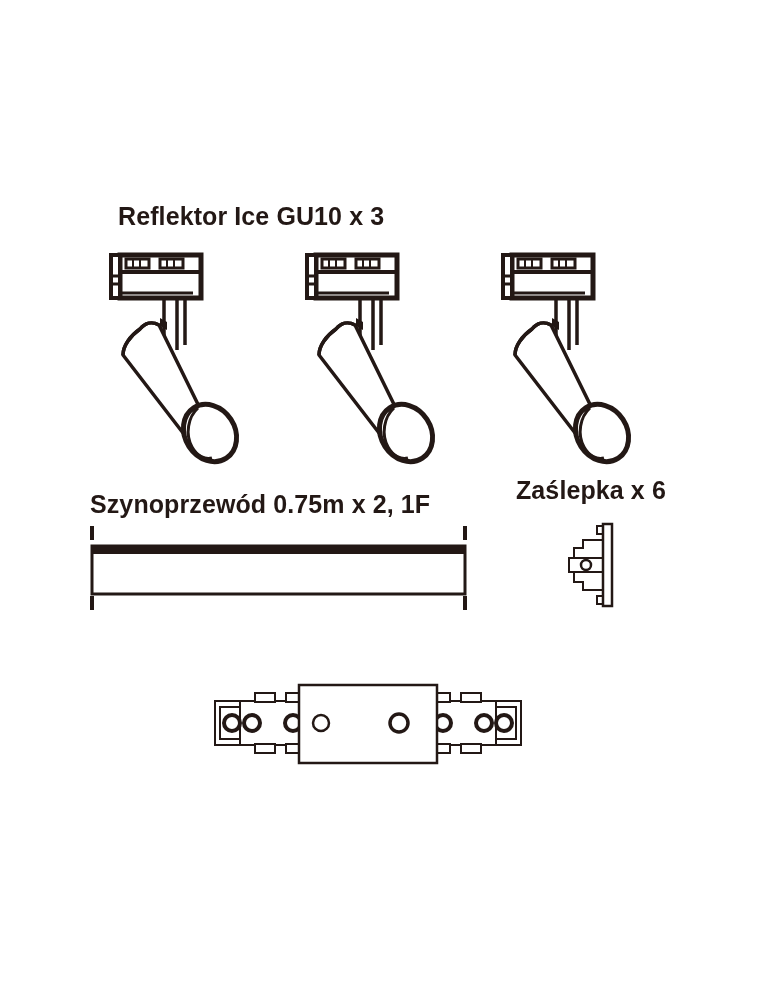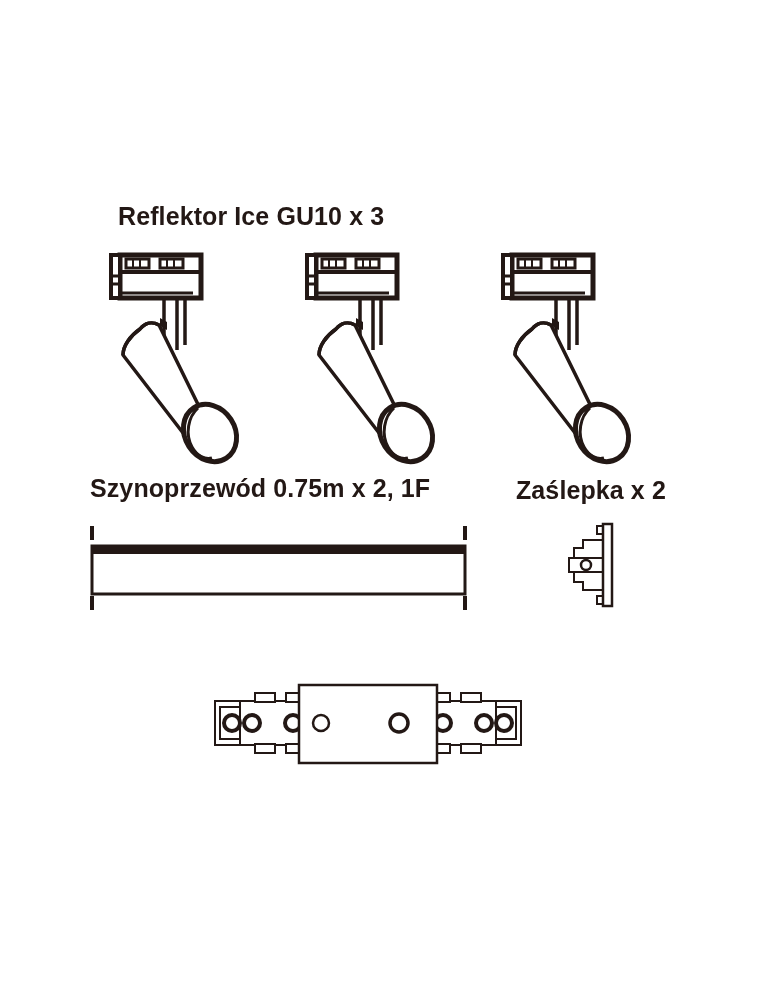--- a/index.html
+++ b/index.html
@@ -25,21 +25,21 @@
   .heading {
     position: absolute;
     font-size: 25px;
     font-weight: 700;
     letter-spacing: 0.1px;
     color: #231815;
     white-space: nowrap;
     line-height: 1;
   }
   #heading-spotlights { left: 118px; top: 204px; }
-  #heading-rail       { left: 90px;  top: 476px; }
+  #heading-rail       { left: 90px;  top: 492px; }
   #heading-endcap     { left: 516px; top: 478px; }
   #heading-feed       { left: 224px; top: 633px; }
 
   .figure { position: absolute; }
   .figure svg { display: block; overflow: visible; }
 
   #spot-1 { left: 97px;  top: 250px; }
   #spot-2 { left: 293px; top: 250px; }
   #spot-3 { left: 489px; top: 250px; }
   #rail-figure   { left: 88px;  top: 524px; }
@@ -48,21 +48,21 @@
 </style>
 </head>
 <body>
 
 <div id="sheet">
 
   <div class="heading" id="heading-spotlights">Reflektor Ice GU10 x 3</div>
 
   <div class="heading" id="heading-rail">Szynoprzewód 0.75m x 2, 1F</div>
 
-  <div class="heading" id="heading-endcap">Zaślepka x 2</div>
+  <div class="heading" id="heading-endcap">Zaślepka x 6</div>
 
 
   <div class="figure" id="spot-1">
     <svg width="180" height="210" viewBox="0 0 180 210" fill="none">
       <g>
         <path d="M23 5 H104 V48 H23 Z" fill="#fff" stroke="#231815" stroke-width="5"></path>
         <path d="M23 22 H104" stroke="#231815" stroke-width="4"></path>
         <path d="M14 5 H23 V48 H14 Z" fill="#fff" stroke="#231815" stroke-width="4"></path>
         <path d="M14 26 H23" stroke="#231815" stroke-width="3"></path>
         <path d="M14 34 H23" stroke="#231815" stroke-width="3"></path>

